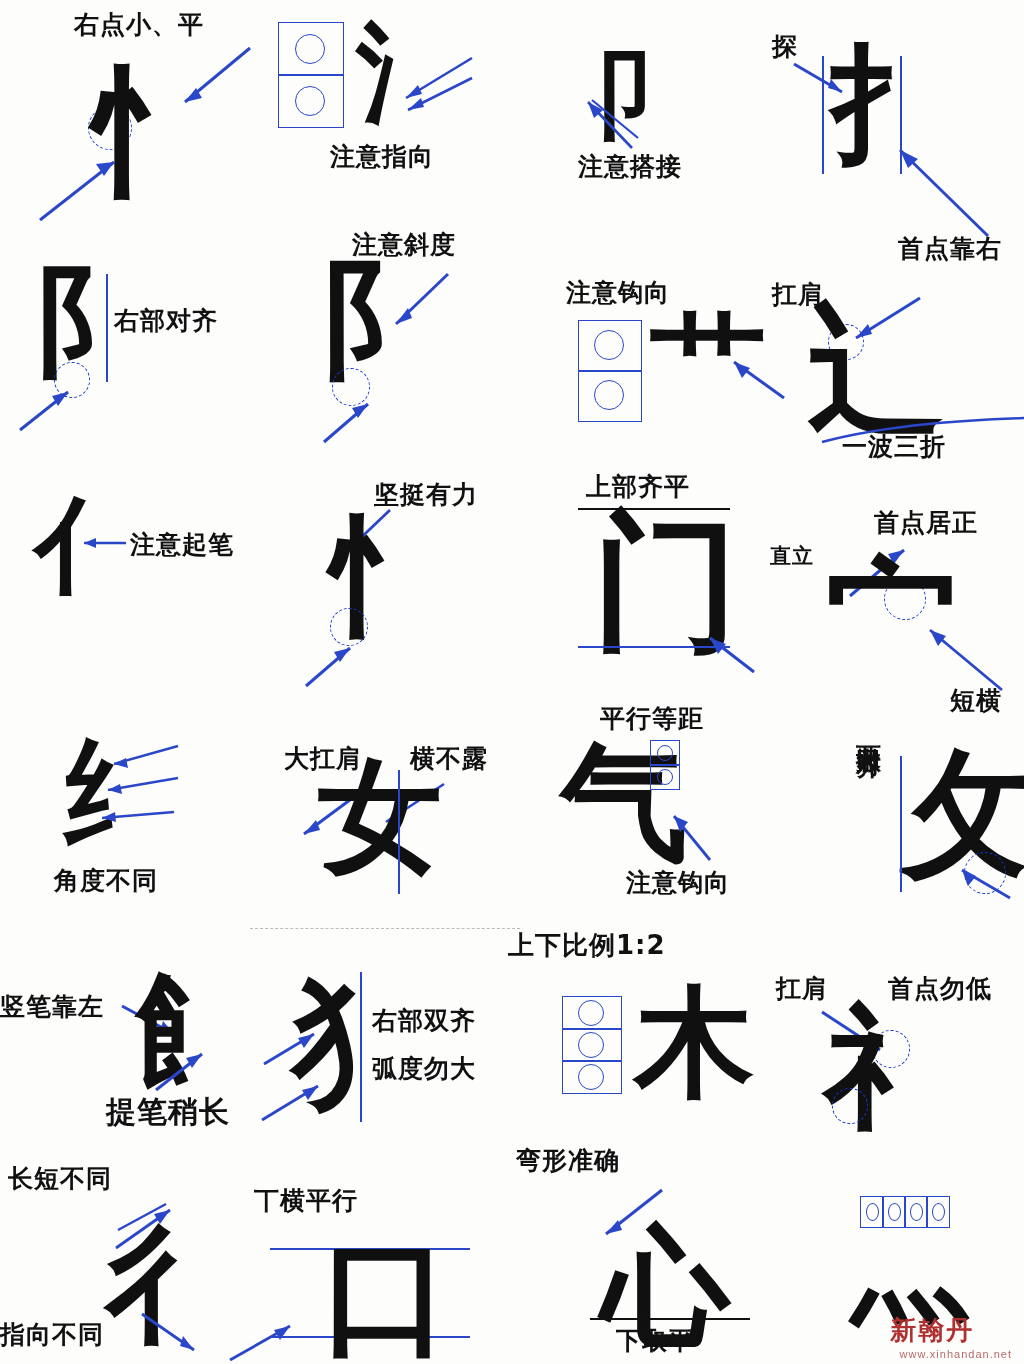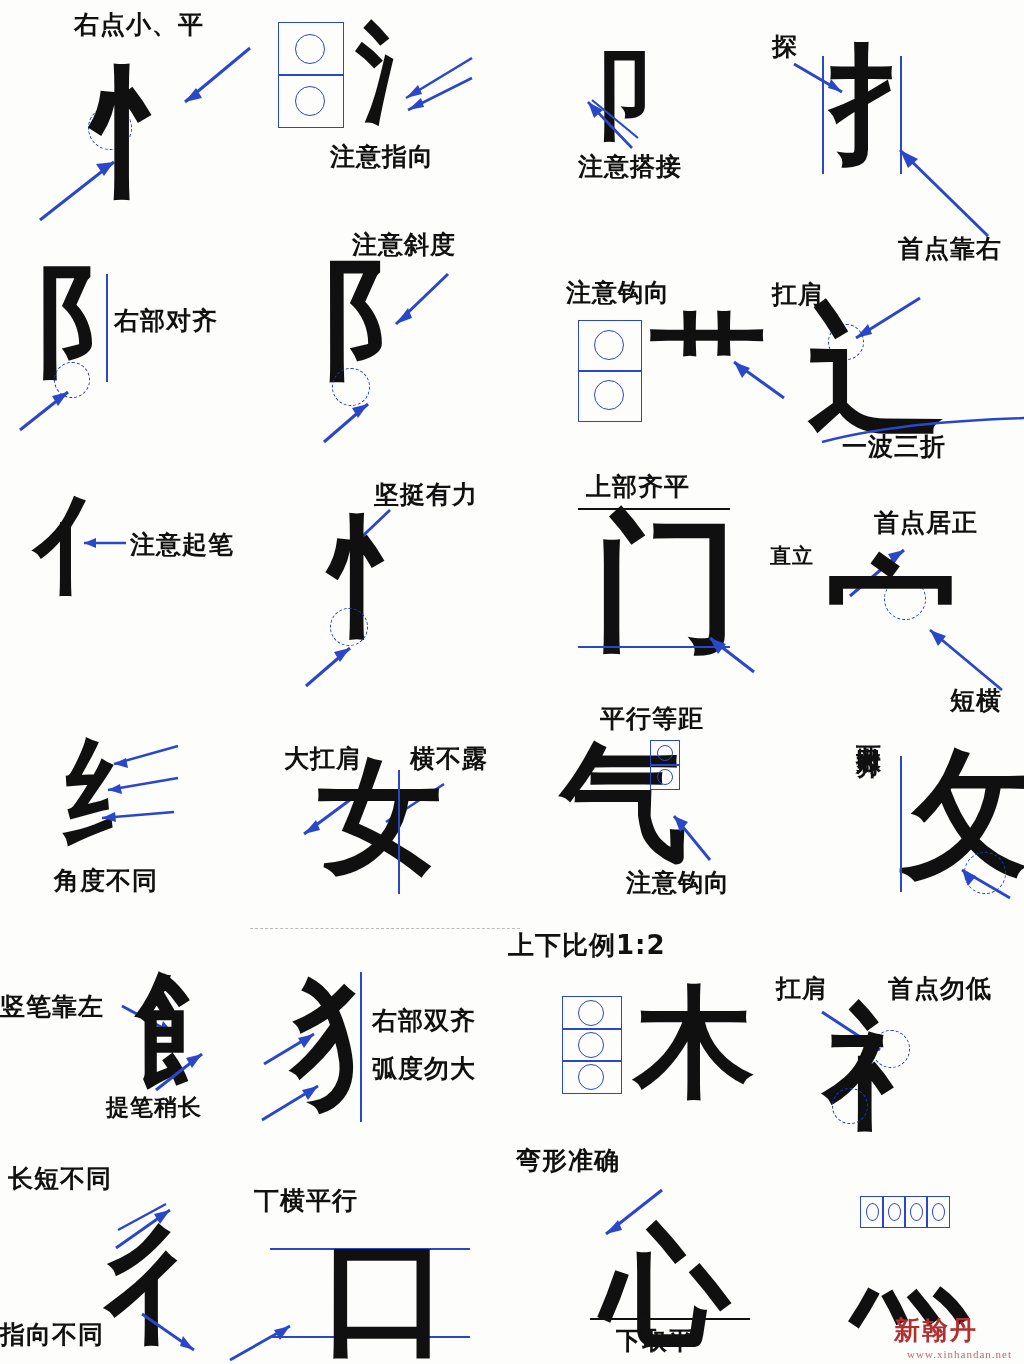--- a/index.html
+++ b/index.html
@@ -15,21 +15,21 @@
   .circle{position:absolute;border:1.6px dashed #1b39c9;border-radius:50%;}
   .vline{position:absolute;background:#2b47c9;width:2px;}
   .hline{position:absolute;background:#2b47c9;height:2px;}
   .hline.dark{background:#111;height:2px;}
   .grid{position:absolute;}
   .grid .gb{position:absolute;border:1.5px solid #2b47c9;}
   .grid .go{position:absolute;border:1.5px solid #2b47c9;border-radius:50%;}
   .wm{position:absolute;right:12px;bottom:4px;text-align:center;}
   .wm .t{font-family:"DejaVu Serif","Liberation Serif",serif;color:#b03030;
          font-size:26px;font-weight:700;letter-spacing:2px;}
-  .wm .u{font-family:Liberation Serif, serif;color:#b86a6a;
+  .wm .u{font-family:Liberation Sans, sans-serif;color:#b86a6a;
          font-size:11px;letter-spacing:1px;margin-left:47px;}
   .vtext{position:absolute;writing-mode:vertical-rl;text-orientation:upright;
          font-weight:700;letter-spacing:2px;color:#111;}
   .dashline{position:absolute;border-top:1px dashed #bbb;}
 </style>
 </head>
 <body>
 
 <div class="sheet">
 
@@ -222,21 +222,21 @@
   <div class="note" style="left:0px;top:990px;font-size:25px;">竖笔靠左</div>
   <svg class="arrow" style="left:118px;top:1000px;" width="70" height="46" viewBox="0 0 70 46">
     <line x1="4" y1="6" x2="56" y2="34" stroke="#2b47c9" stroke-width="3"></line>
     <polygon points="56,34 42,31 45,21" fill="#2b47c9"></polygon>
   </svg>
   <div class="glyph" style="left:140px;top:968px;font-size:122px;">飠</div>
   <svg class="arrow" style="left:152px;top:1046px;" width="62" height="50" viewBox="0 0 62 50">
     <line x1="4" y1="44" x2="50" y2="8" stroke="#2b47c9" stroke-width="3"></line>
     <polygon points="50,8 34,12 40,22" fill="#2b47c9"></polygon>
   </svg>
-  <div class="note" style="left:106px;top:1092px;font-size:23px;">提笔稍长</div>
+  <div class="note" style="left:106px;top:1092px;font-size:30px;">提笔稍长</div>
 
   <div class="glyph" style="left:294px;top:976px;font-size:136px;">犭</div>
   <div class="vline" style="left:360px;top:972px;height:150px;"></div>
   <div class="note" style="left:372px;top:1004px;font-size:25px;">右部双齐</div>
   <div class="note" style="left:372px;top:1052px;font-size:25px;">弧度勿大</div>
   <svg class="arrow" style="left:260px;top:1026px;" width="66" height="44" viewBox="0 0 66 44">
     <line x1="4" y1="38" x2="54" y2="8" stroke="#2b47c9" stroke-width="2.8"></line>
     <polygon points="54,8 38,12 44,22" fill="#2b47c9"></polygon>
   </svg>
   <svg class="arrow" style="left:258px;top:1078px;" width="74" height="48" viewBox="0 0 74 48">

